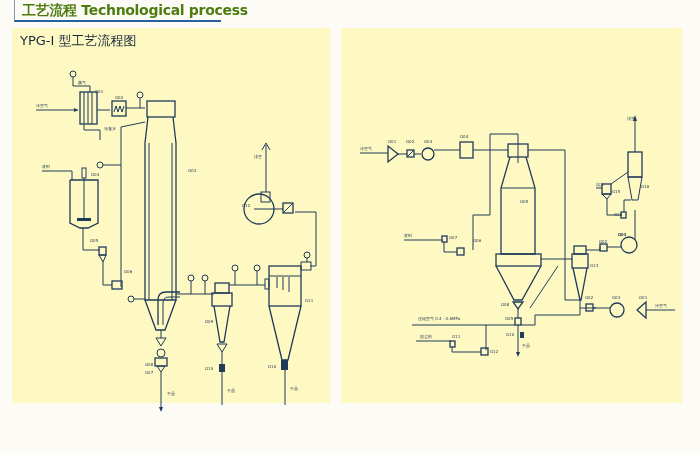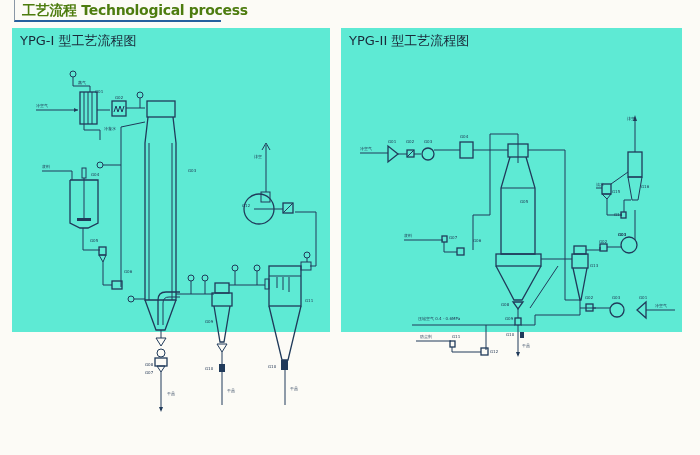--- a/index.html
+++ b/index.html
@@ -1,19 +1,19 @@
 <!DOCTYPE html>
 <html><head>
 <meta charset="utf-8">
 <style>
   html,body{margin:0;padding:0;}
   body{width:700px;height:455px;background:#fcfbf6;position:relative;overflow:hidden;font-family:"DejaVu Sans",sans-serif;}
   .hdr{position:absolute;left:14px;top:0;width:206px;height:20px;border-left:1px solid #8a97a6;border-bottom:2px solid #27609e;}
   .hdr span{position:absolute;left:7px;top:2px;font-size:14px;font-weight:bold;color:#4d7c0f;white-space:nowrap;font-family:"DejaVu Sans",sans-serif;letter-spacing:-0.3px;}
-  .panel{position:absolute;top:28px;height:304px;background:#5eead4;}
+  .panel{position:absolute;top:28px;height:375px;background:#fef9c3;}
   .p1{left:12px;width:318px;}
   .p2{left:341px;width:341px;}
   .ptitle{position:absolute;left:8px;top:4px;font-size:13px;color:#1a2a3a;white-space:nowrap;}
   svg{position:absolute;left:0;top:0;}
   svg text{font-family:"DejaVu Sans",sans-serif;fill:#1e3250;}
   .ln{stroke:#203a5a;stroke-width:1;fill:none;}
   .lb{stroke:#203a5a;stroke-width:1.3;fill:none;}
   .fl{fill:#203a5a;}
 </style>
 </head>
@@ -165,21 +165,20 @@
       <line x1="283" y1="213" x2="293" y2="203" class="ln"></line>
       <text x="242" y="207" font-size="4">G12</text>
     </g>
     <line x1="266" y1="192" x2="266" y2="145" class="ln"></line>
     <polyline points="262,150 266,143 270,150" class="ln"></polyline>
     <text x="254" y="158" font-size="4">排空</text>
   </svg>
 </div>
 
 <div class="panel p2">
-  <div class="ptitle">YPG-II 型工艺流程图</div>
   <svg width="341" height="422" viewBox="341 28 341 422">
 
     <text x="360" y="150" font-size="4">冷空气</text>
     <line x1="360" y1="153" x2="388" y2="153" class="ln"></line>
     <g>
       <polygon points="388,146 388,162 398,154" class="lb"></polygon>
       <text x="388" y="143" font-size="4">G01</text>
     </g>
     <line x1="398" y1="154" x2="407" y2="154" class="ln"></line>
     <g>

